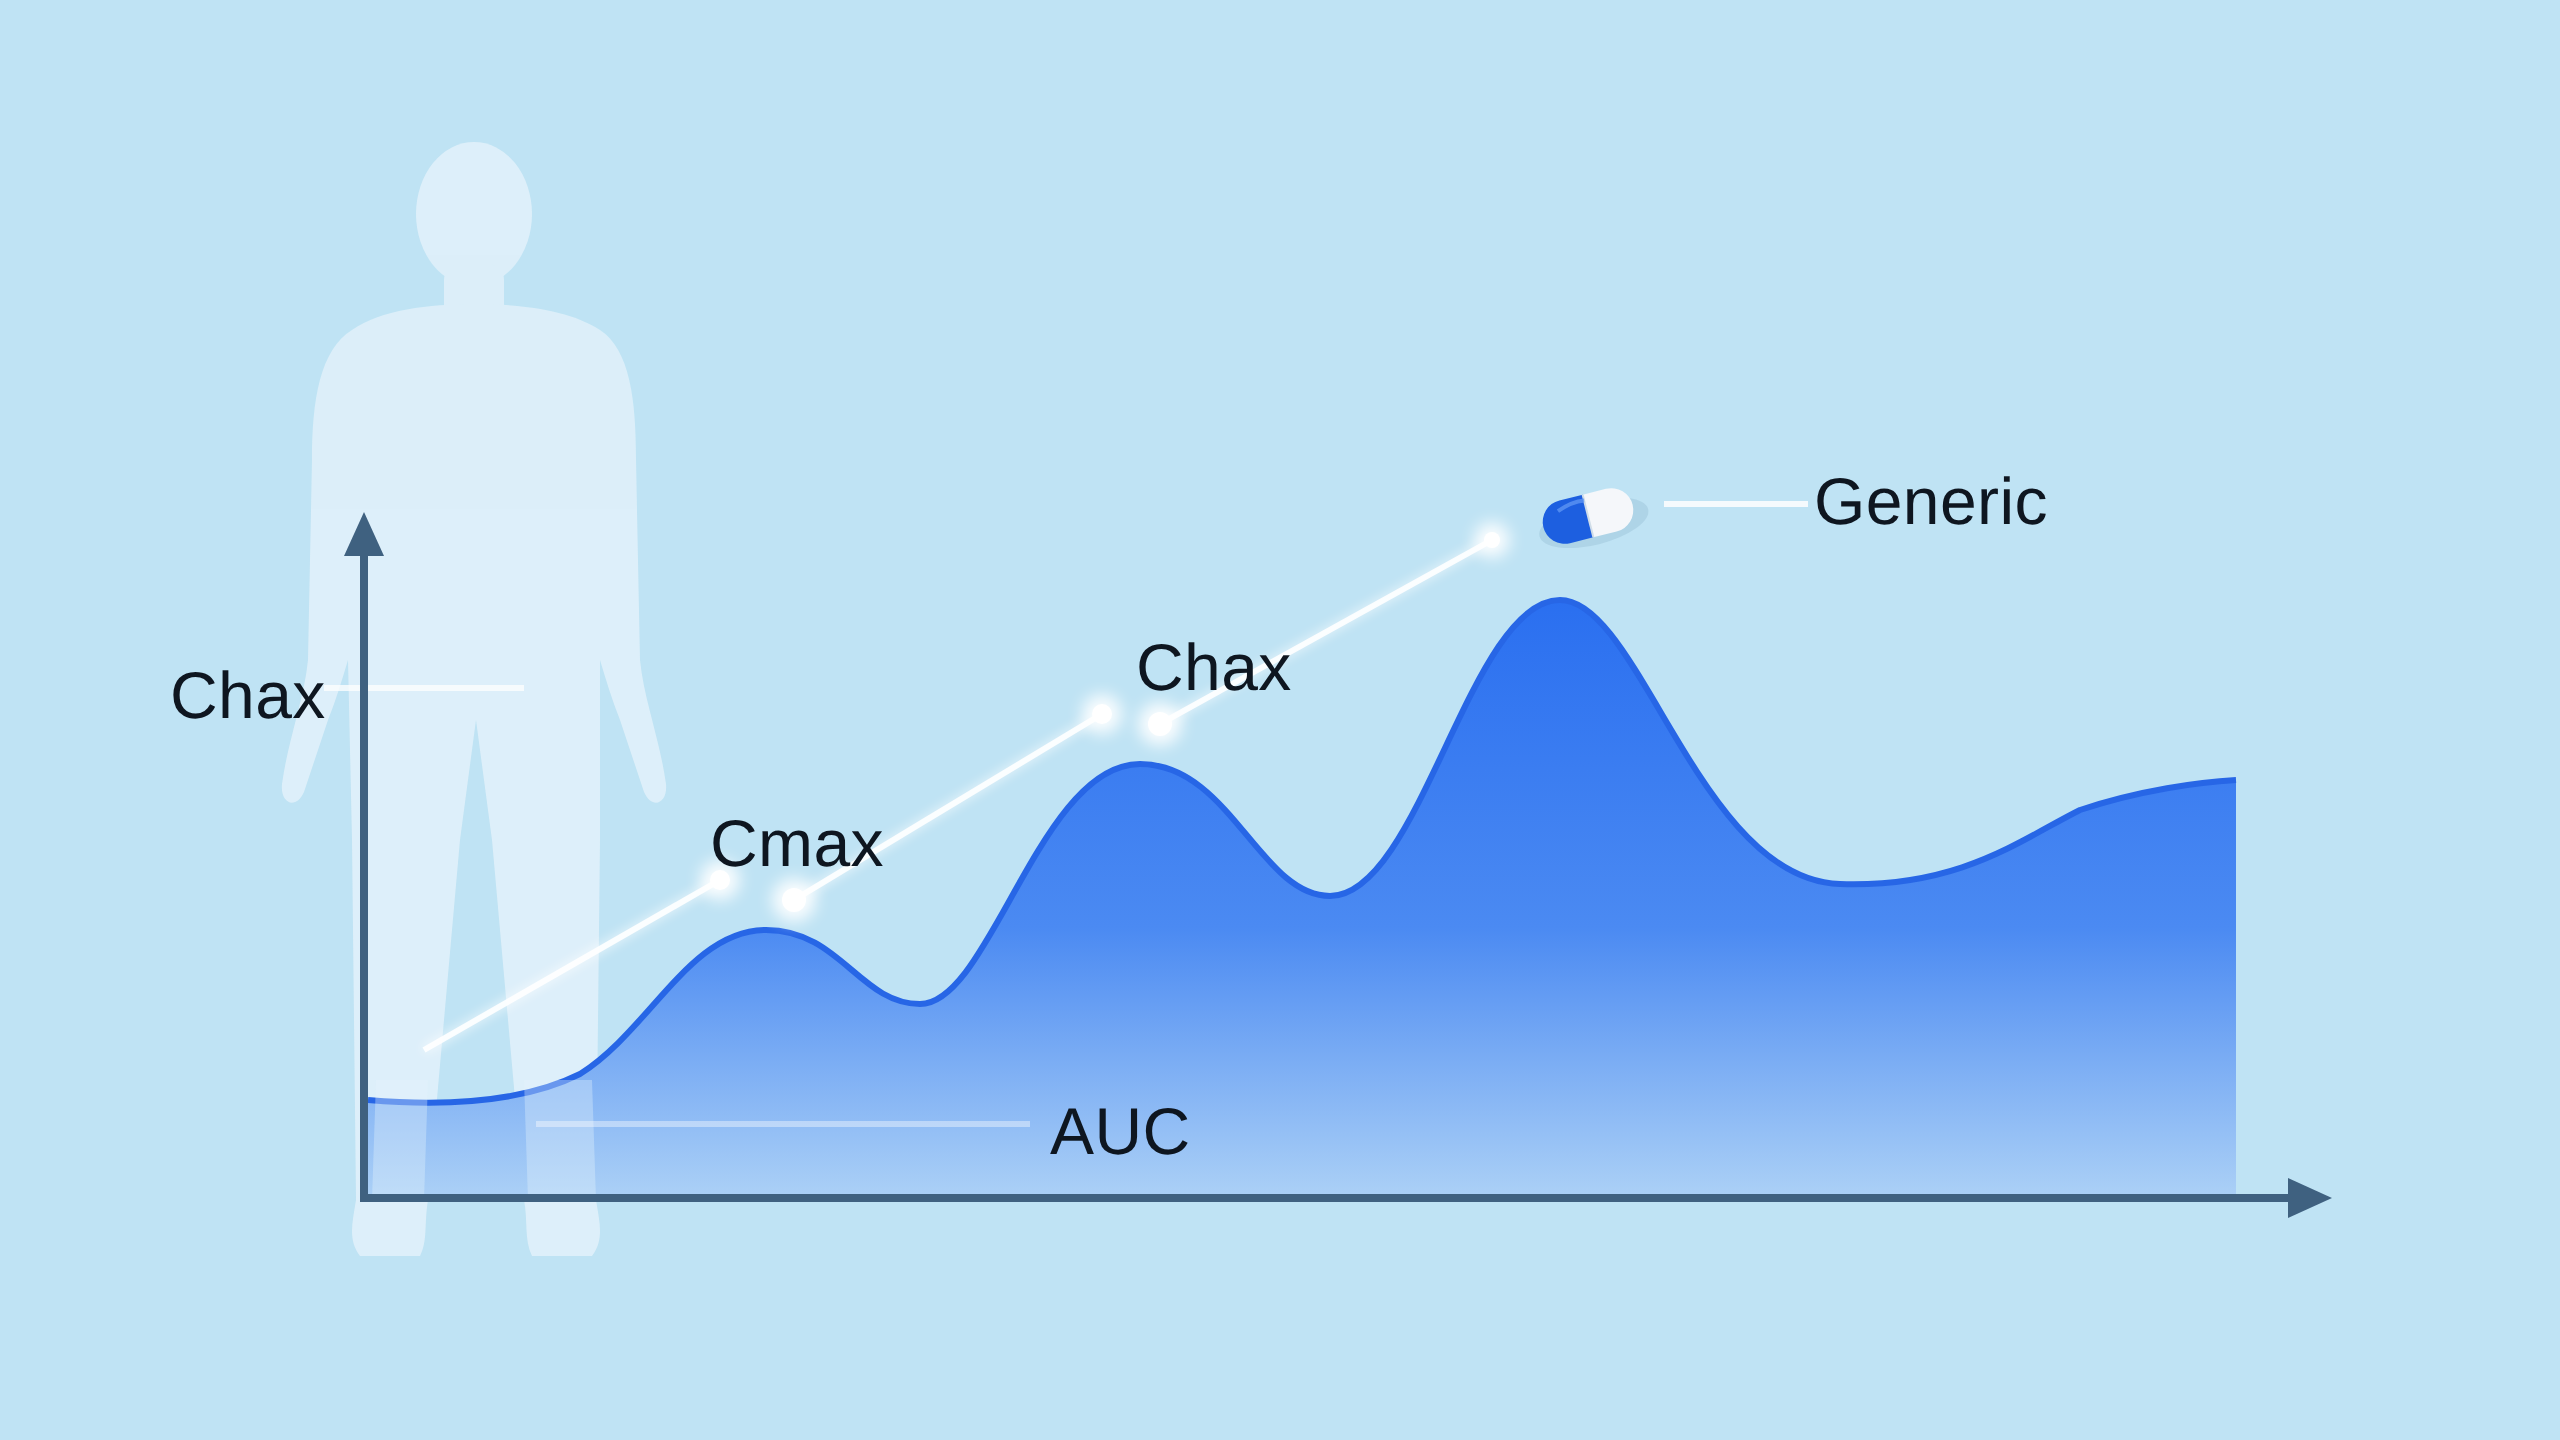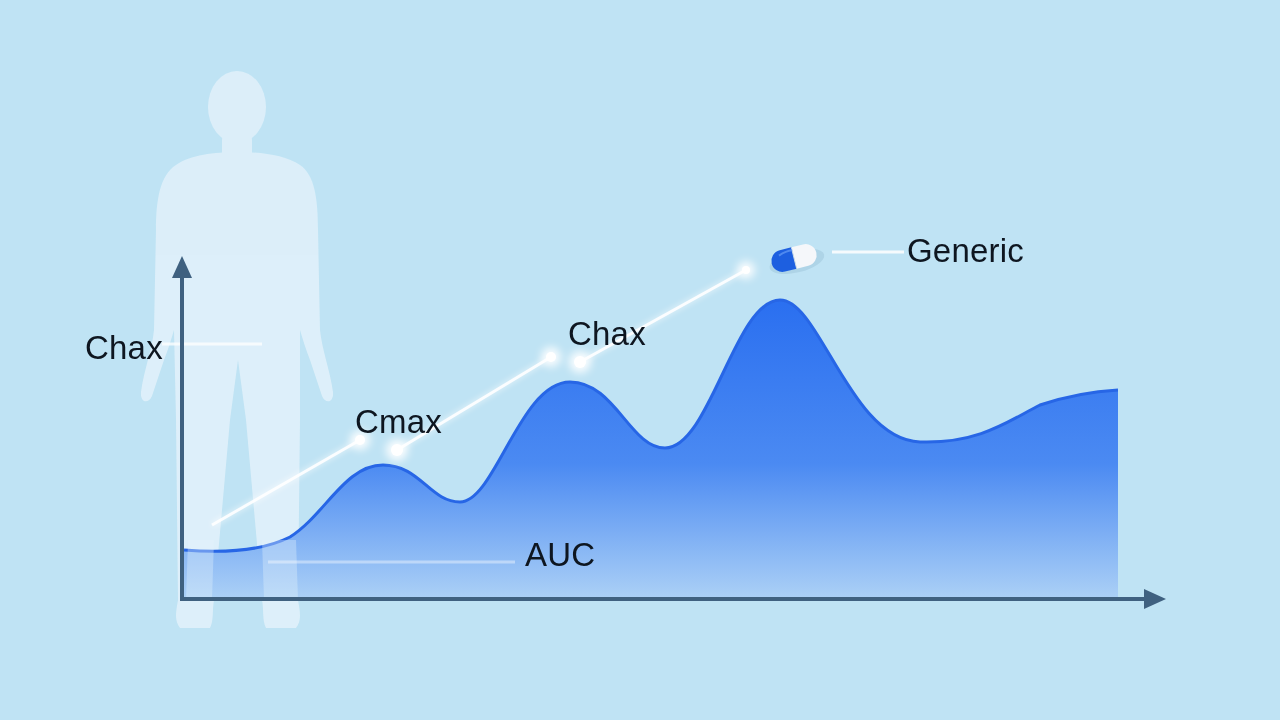--- a/index.html
+++ b/index.html
@@ -134,14 +134,14 @@
     <g>
       <line x1="180" y1="599" x2="1146" y2="599" stroke="#3f6180" stroke-width="4"></line>
       <polygon points="1166,599 1144,589 1144,609" fill="#3f6180"></polygon>
     </g>
   </svg>
 
   <span class="label" style="left:85px; top:331px;">Chax</span>
   <span class="label" style="left:355px; top:405px;">Cmax</span>
   <span class="label" style="left:568px; top:317px;">Chax</span>
   <span class="label" style="left:907px; top:234px;">Generic</span>
-  <span class="label" style="left:525px; top:538px;">AUC</span>
+  <span class="label" style="left:525px; top:549px;">AUC</span>
 </div>
 
 </body></html>

